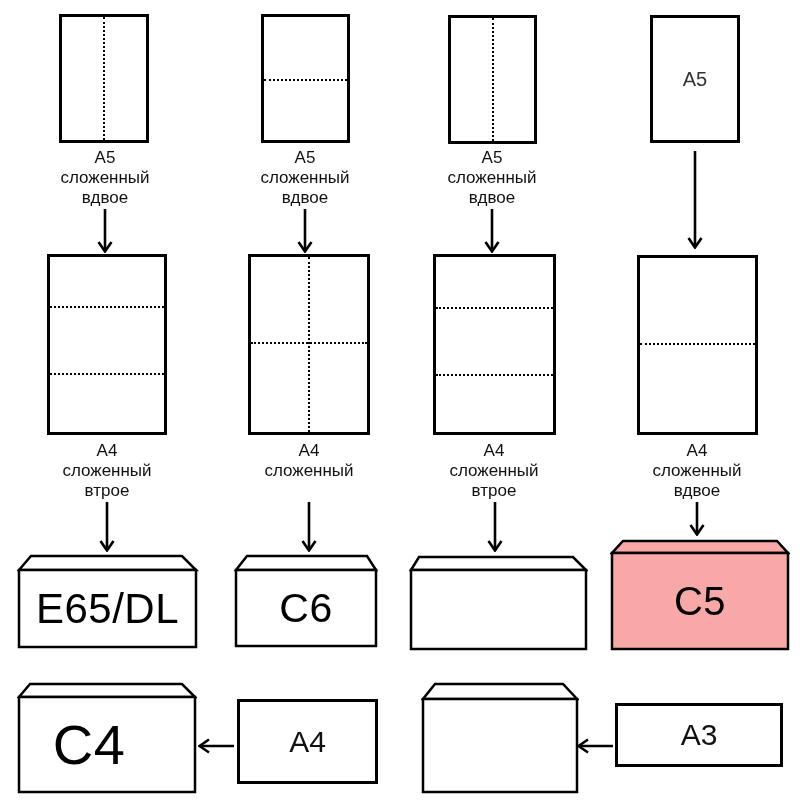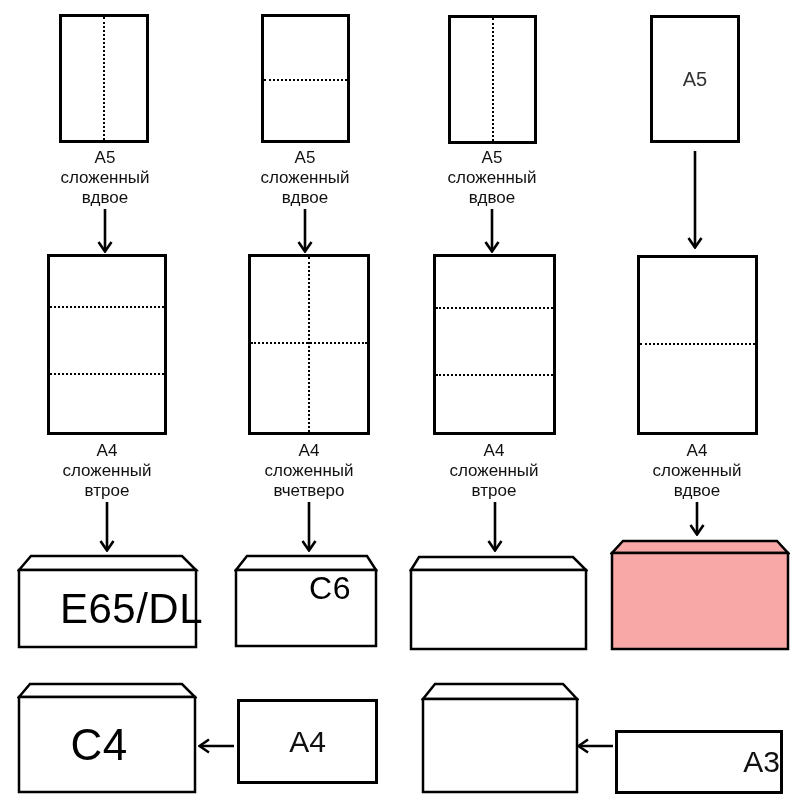--- a/index.html
+++ b/index.html
@@ -29,21 +29,21 @@
     display:flex; align-items:center; justify-content:center;
     font-size:20px; color:#333;
   }
   .varrow, .harrow { position:absolute; }
   .arrow-stroke { stroke:var(--line); stroke-width:2.6; fill:none; }
   .env { position:absolute; }
   .env-shape { fill:var(--paper); stroke:var(--line); stroke-width:2.5; }
   .env-shape.highlight { fill:var(--hl); }
   .env-label {
     position:absolute; display:flex; align-items:center; justify-content:center;
-    color:#000; letter-spacing:0.5px;margin-left:24px;
+    color:#000; letter-spacing:0.5px;
   }
   .src-paper {
     position:absolute; box-sizing:border-box;
     border:3px solid var(--line); background:var(--paper);
     display:flex; align-items:center; justify-content:center;
     font-size:30px; color:#111;
   }
   
   #p1 { left:59px;  top:14px; width:90px; height:129px; }
   #p2 { left:261px; top:14px; width:89px; height:129px; }
@@ -80,28 +80,28 @@
   #al1 { left:198px; top:738px; }
   #al2 { left:577px; top:738px; }
   
   #e1 { left:17px;  top:554px; }
   #e2 { left:234px; top:554px; }
   #e3 { left:409px; top:555px; }
   #e4 { left:610px; top:538px; }
   #e5 { left:17px;  top:681px; }
   #e6 { left:421px; top:681px; }
   #e1-label { left:19px;  top:570px; width:177px; height:77px; font-size:42px; }
-  #e2-label { left:236px; top:550px; width:140px; height:76px; font-size:32px; }
+  #e2-label { left:236px; top:570px; width:140px; height:76px; font-size:41px; }
   #e3-label { left:411px; top:570px; width:175px; height:79px; font-size:42px; }
   #e4-label { left:612px; top:553px; width:176px; height:96px; font-size:40px; }
-  #e5-label { left:2px;  top:697px; width:146px; height:95px; font-size:44px; }
+  #e5-label { left:16px;  top:697px; width:146px; height:95px; font-size:56px; }
   #e6-label { left:423px; top:699px; width:154px; height:93px; font-size:44px; }
   
   #pa4 { left:237px; top:699px; width:141px; height:85px; }
-  #pa3 { left:615px; top:730px; width:168px; height:64px;justify-content:flex-end; }
+  #pa3 { left:615px; top:703px; width:168px; height:64px; }
 </style>
 </head>
 <body>
 
 <div class="canvas">
 
   <div class="paper" id="p1">
     <div class="fold-v"></div>
   </div>
   <div class="paper" id="p2">
@@ -164,21 +164,20 @@
   </div>
 
   <div class="caption" id="cap5">
     <div>A4</div>
     <div>сложенный</div>
     <div>втрое</div>
   </div>
   <div class="caption" id="cap6">
     <div>A4</div>
     <div>сложенный</div>
-    <div>вчетверо</div>
   </div>
   <div class="caption" id="cap7">
     <div>A4</div>
     <div>сложенный</div>
     <div>втрое</div>
   </div>
   <div class="caption" id="cap8">
     <div>A4</div>
     <div>сложенный</div>
     <div>вдвое</div>
@@ -215,20 +214,21 @@
 
   <svg class="env" id="e3" width="179" height="96">
     <polygon class="env-shape" points="10,2 164,2 177,15 2,15"></polygon>
     <rect class="env-shape" x="2" y="15" width="175" height="79"></rect>
   </svg>
 
   <svg class="env" id="e4" width="180" height="113">
     <polygon class="env-shape highlight" points="13,3 167,3 178,15 2,15"></polygon>
     <rect class="env-shape highlight" x="2" y="15" width="176" height="96"></rect>
   </svg>
+  <div class="env-label" id="e4-label">C5</div>
 
   <svg class="env" id="e5" width="180" height="113">
     <polygon class="env-shape" points="13,3 165,3 178,16 2,16"></polygon>
     <rect class="env-shape" x="2" y="16" width="176" height="95"></rect>
   </svg>
   <div class="env-label" id="e5-label">C4</div>
 
   <svg class="harrow" id="al1" width="36" height="16">
     <line class="arrow-stroke" x1="36" y1="8" x2="2" y2="8"></line>
     <path class="arrow-stroke" d="M11,1.5 L1.5,8 L11,14.5"></path>

